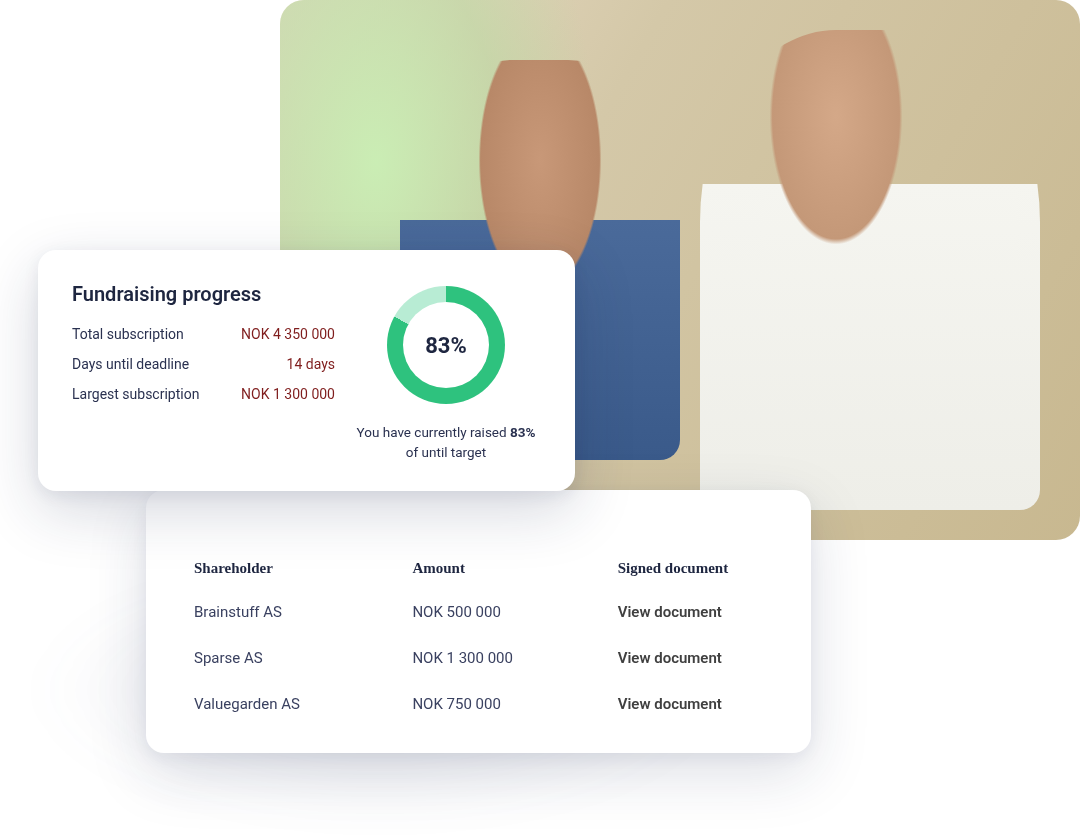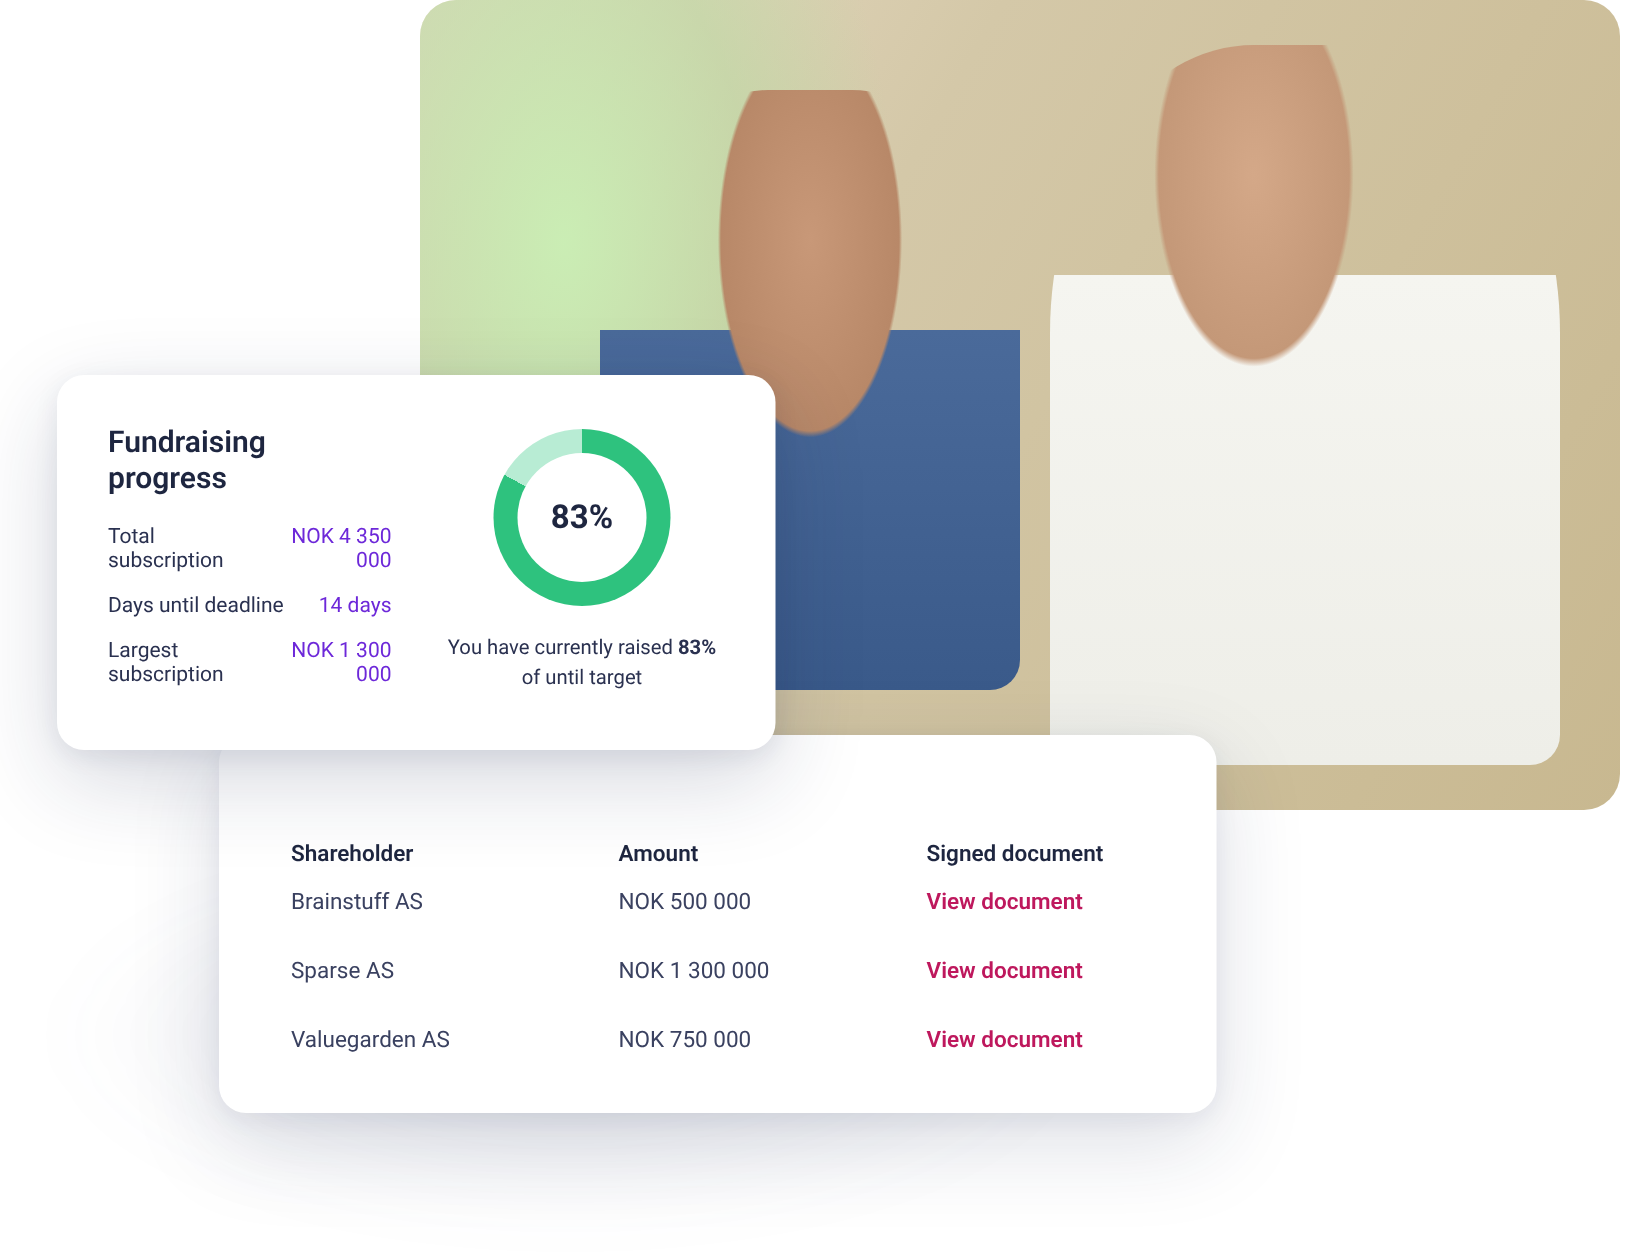--- a/index.html
+++ b/index.html
@@ -47,45 +47,45 @@
     height: 480px;
     background: radial-gradient(ellipse at 40% 18%, #d4a888 0%, #c49878 22%, transparent 23%),
                 linear-gradient(180deg, transparent 32%, #f5f5f0 32%, #eeeee8 100%);
     border-radius: 40% 40% 20px 20px;
   }
 
   .progress-card {
     position: absolute;
     top: 250px;
     left: 38px;
-    width: 479px;
+    width: 537px;
     background: #fff;
     border-radius: 18px;
     padding: 32px 34px 28px 34px;
     box-shadow: 0 20px 60px rgba(30,40,80,0.18), 0 4px 16px rgba(30,40,80,0.08);
     display: flex;
-    gap: 32px;
+    gap: 16px;
     z-index: 5;
   }
   .progress-left { flex: 1; }
   .progress-title {
     font-size: 20px;
     font-weight: 600;
     color: #1e2640;
     margin-bottom: 20px;
   }
   .stat-row {
     display: flex;
     justify-content: space-between;
     align-items: baseline;
     margin-bottom: 14px;
     font-size: 14px;
   }
   .stat-label { color: #2a3150; }
-  .stat-value { color: #6d28d9; text-align: right; }
+  .stat-value { color: #7f1d1d; text-align: right; }
   .progress-right {
     width: 190px;
     display: flex;
     flex-direction: column;
     align-items: center;
     justify-content: flex-start;
     padding-top: 4px;
   }
   .donut-wrap {
     position: relative;
@@ -135,31 +135,32 @@
   .table-header, .table-row {
     display: grid;
     grid-template-columns: 1.2fr 1fr 1fr;
     align-items: center;
     column-gap: 20px;
   }
   .table-header {
     font-size: 15px;
     font-weight: 600;
     color: #1e2640;
-    margin-bottom: 14px;
+    margin-bottom: 26px;
+    font-family: Liberation Serif, serif;
   }
   .table-header .col-doc { text-align: left; padding-left: 20px; }
   .table-row {
     font-size: 15px;
     color: #3a4160;
     margin-bottom: 28px;
   }
   .table-row:last-child { margin-bottom: 0; }
   .view-link {
-    color: #be185d;
+    color: #404040;
     font-weight: 600;
     text-align: left;
     padding-left: 20px;
     cursor: pointer;
   }
   .soft-shadow {
     position: absolute;
     left: 30px;
     top: 560px;
     width: 700px;

